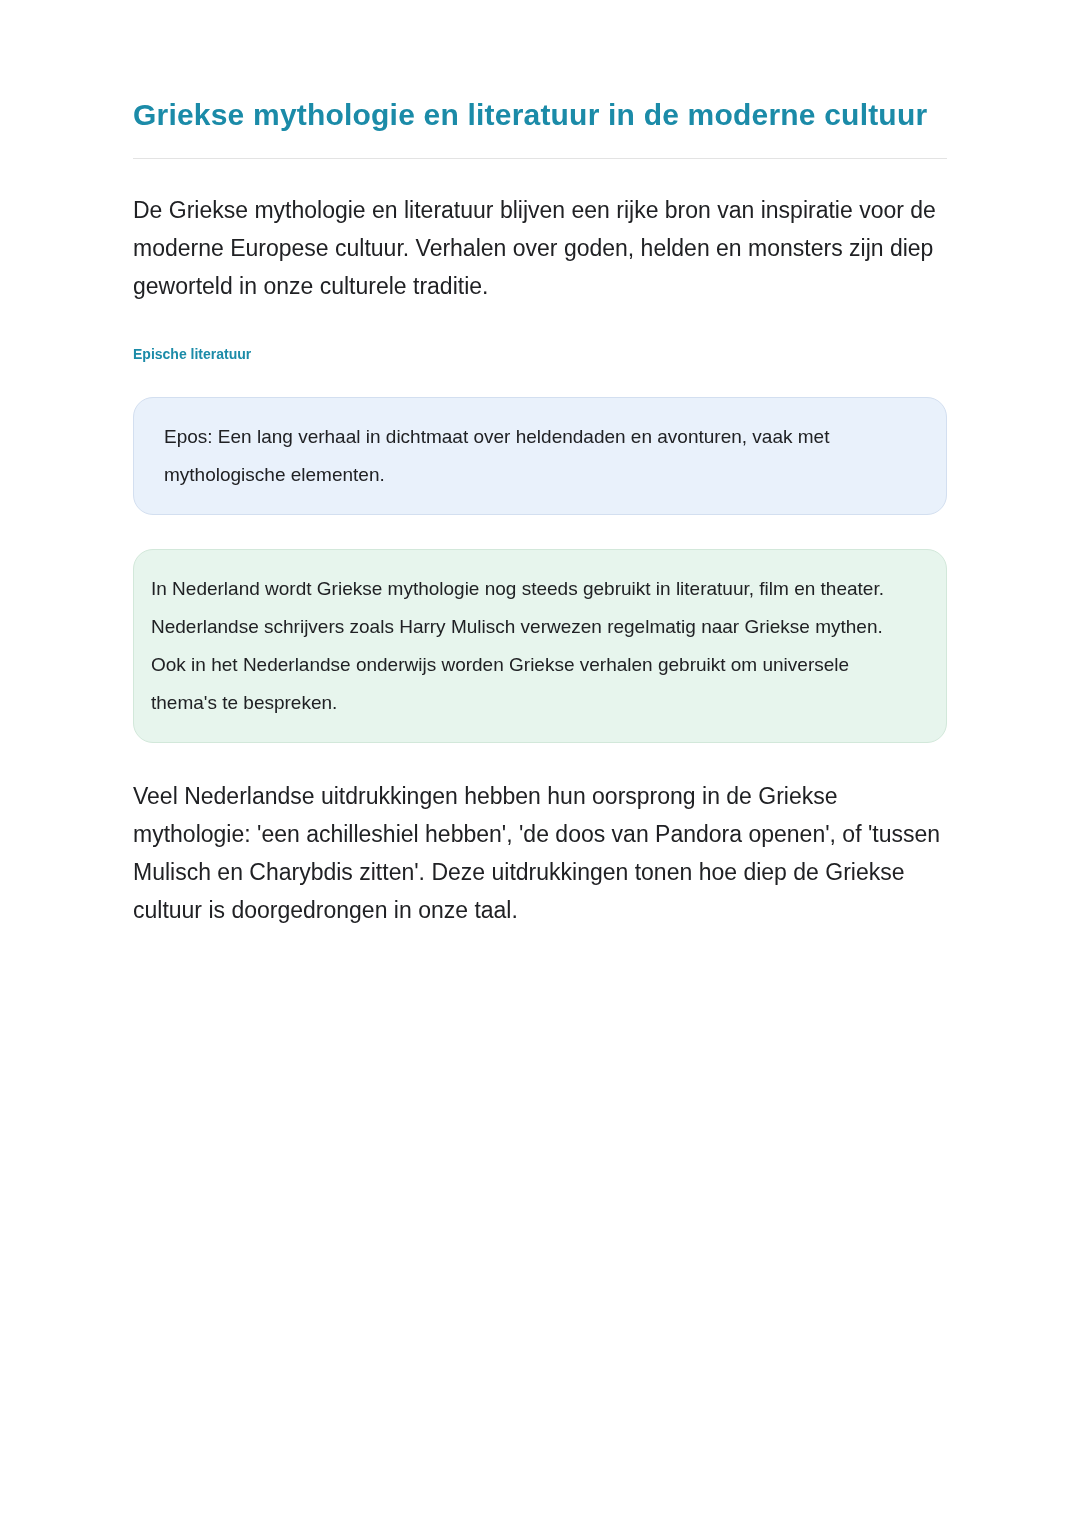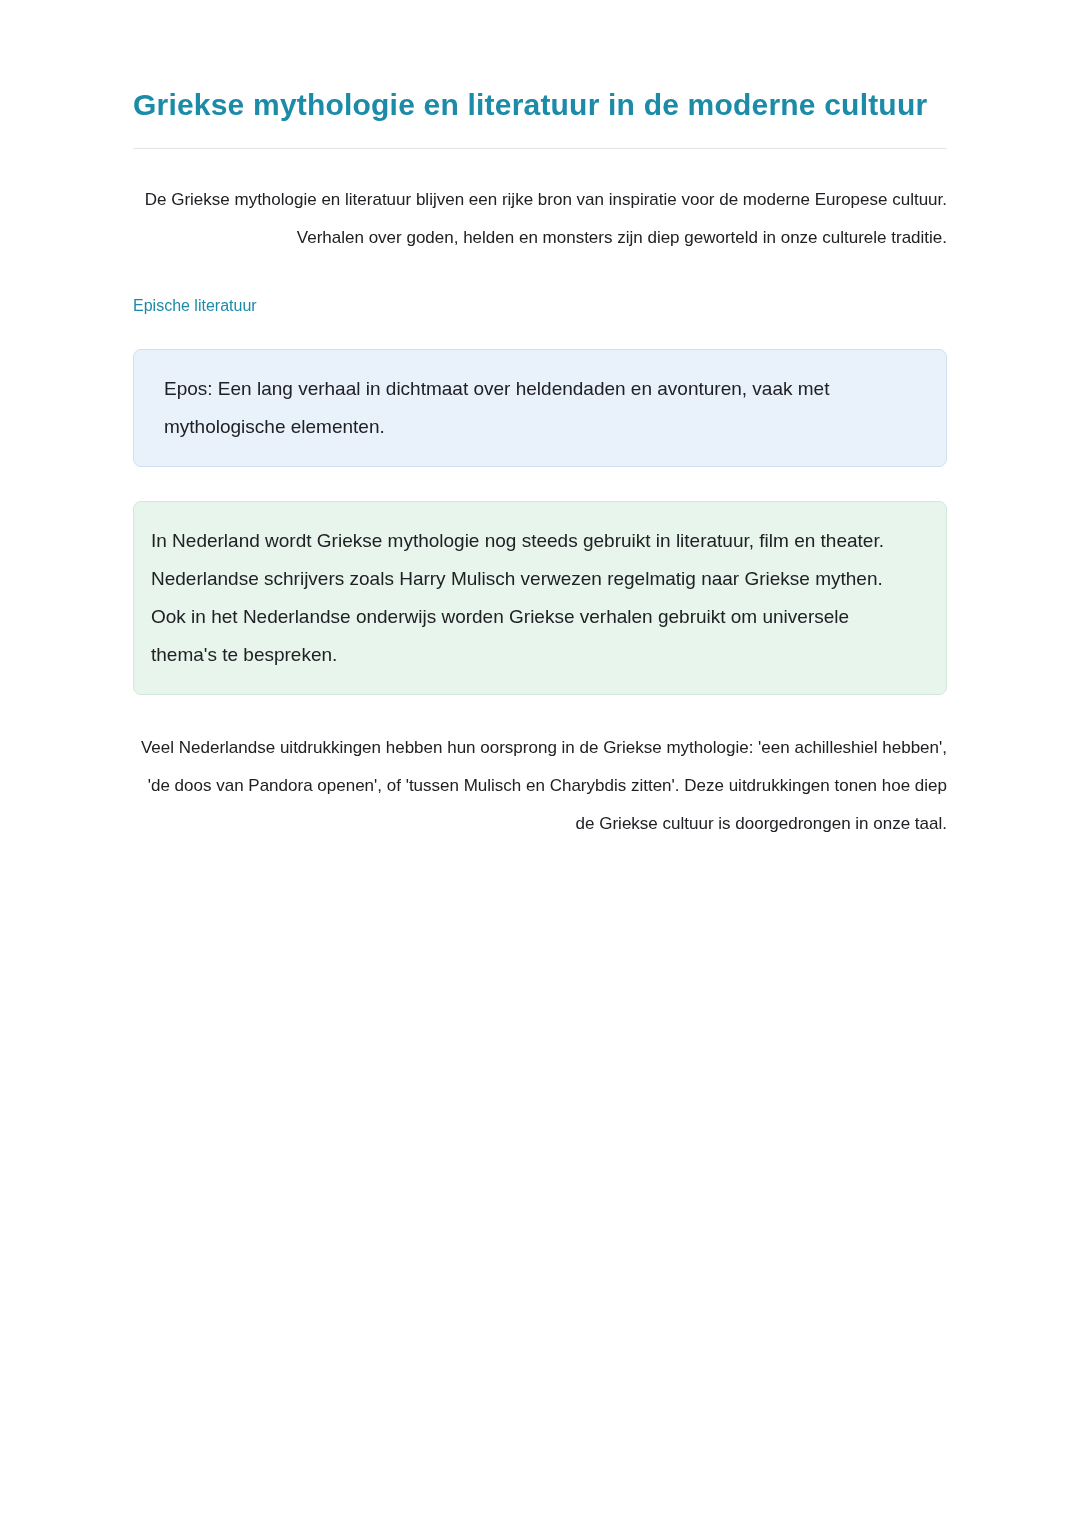--- a/index.html
+++ b/index.html
@@ -15,53 +15,52 @@
   * { margin: 0; padding: 0; box-sizing: border-box; }
   html, body {
     width: 1080px;
     height: 1527px;
     background: var(--page-bg);
     font-family: "Liberation Sans", "DejaVu Sans", sans-serif;
     color: var(--body-text);
   }
   .document {
     width: 814px;
-    margin: 6px 0 0 133px;
+    margin: 16px 0 0 133px;
     padding-top: 80px;
   }
   h1.doc-title {
     font-size: 30px;
     line-height: 38px;
     font-weight: 700;
     color: var(--heading);
     letter-spacing: 0.2px;
     margin-bottom: 24px;
   }
   .title-divider {
     border: none;
     border-top: 1px solid var(--divider);
     height: 0;
     margin-bottom: 32px;
   }
   p.body-para {
-    font-size: 17px;
+    font-size: 23px;
     line-height: 38px;
     margin-bottom: 30px;
     color: var(--body-text);
-    text-align: right;
   }
   h2.section-heading {
-    font-size: 16px;
+    font-size: 14px;
     line-height: 26px;
-    font-weight: 400;
+    font-weight: 700;
     color: var(--heading);
     margin: 36px 0 26px 0;
   }
   .callout {
-    border-radius: 8px;
+    border-radius: 20px;
     padding: 20px 30px;
     font-size: 19px;
     line-height: 38px;
     margin: 30px 0 34px 0;
   }
   .callout.blue {
     background: var(--callout-blue-bg);
     border: 1px solid var(--callout-blue-border);
   }
   .callout.green {

